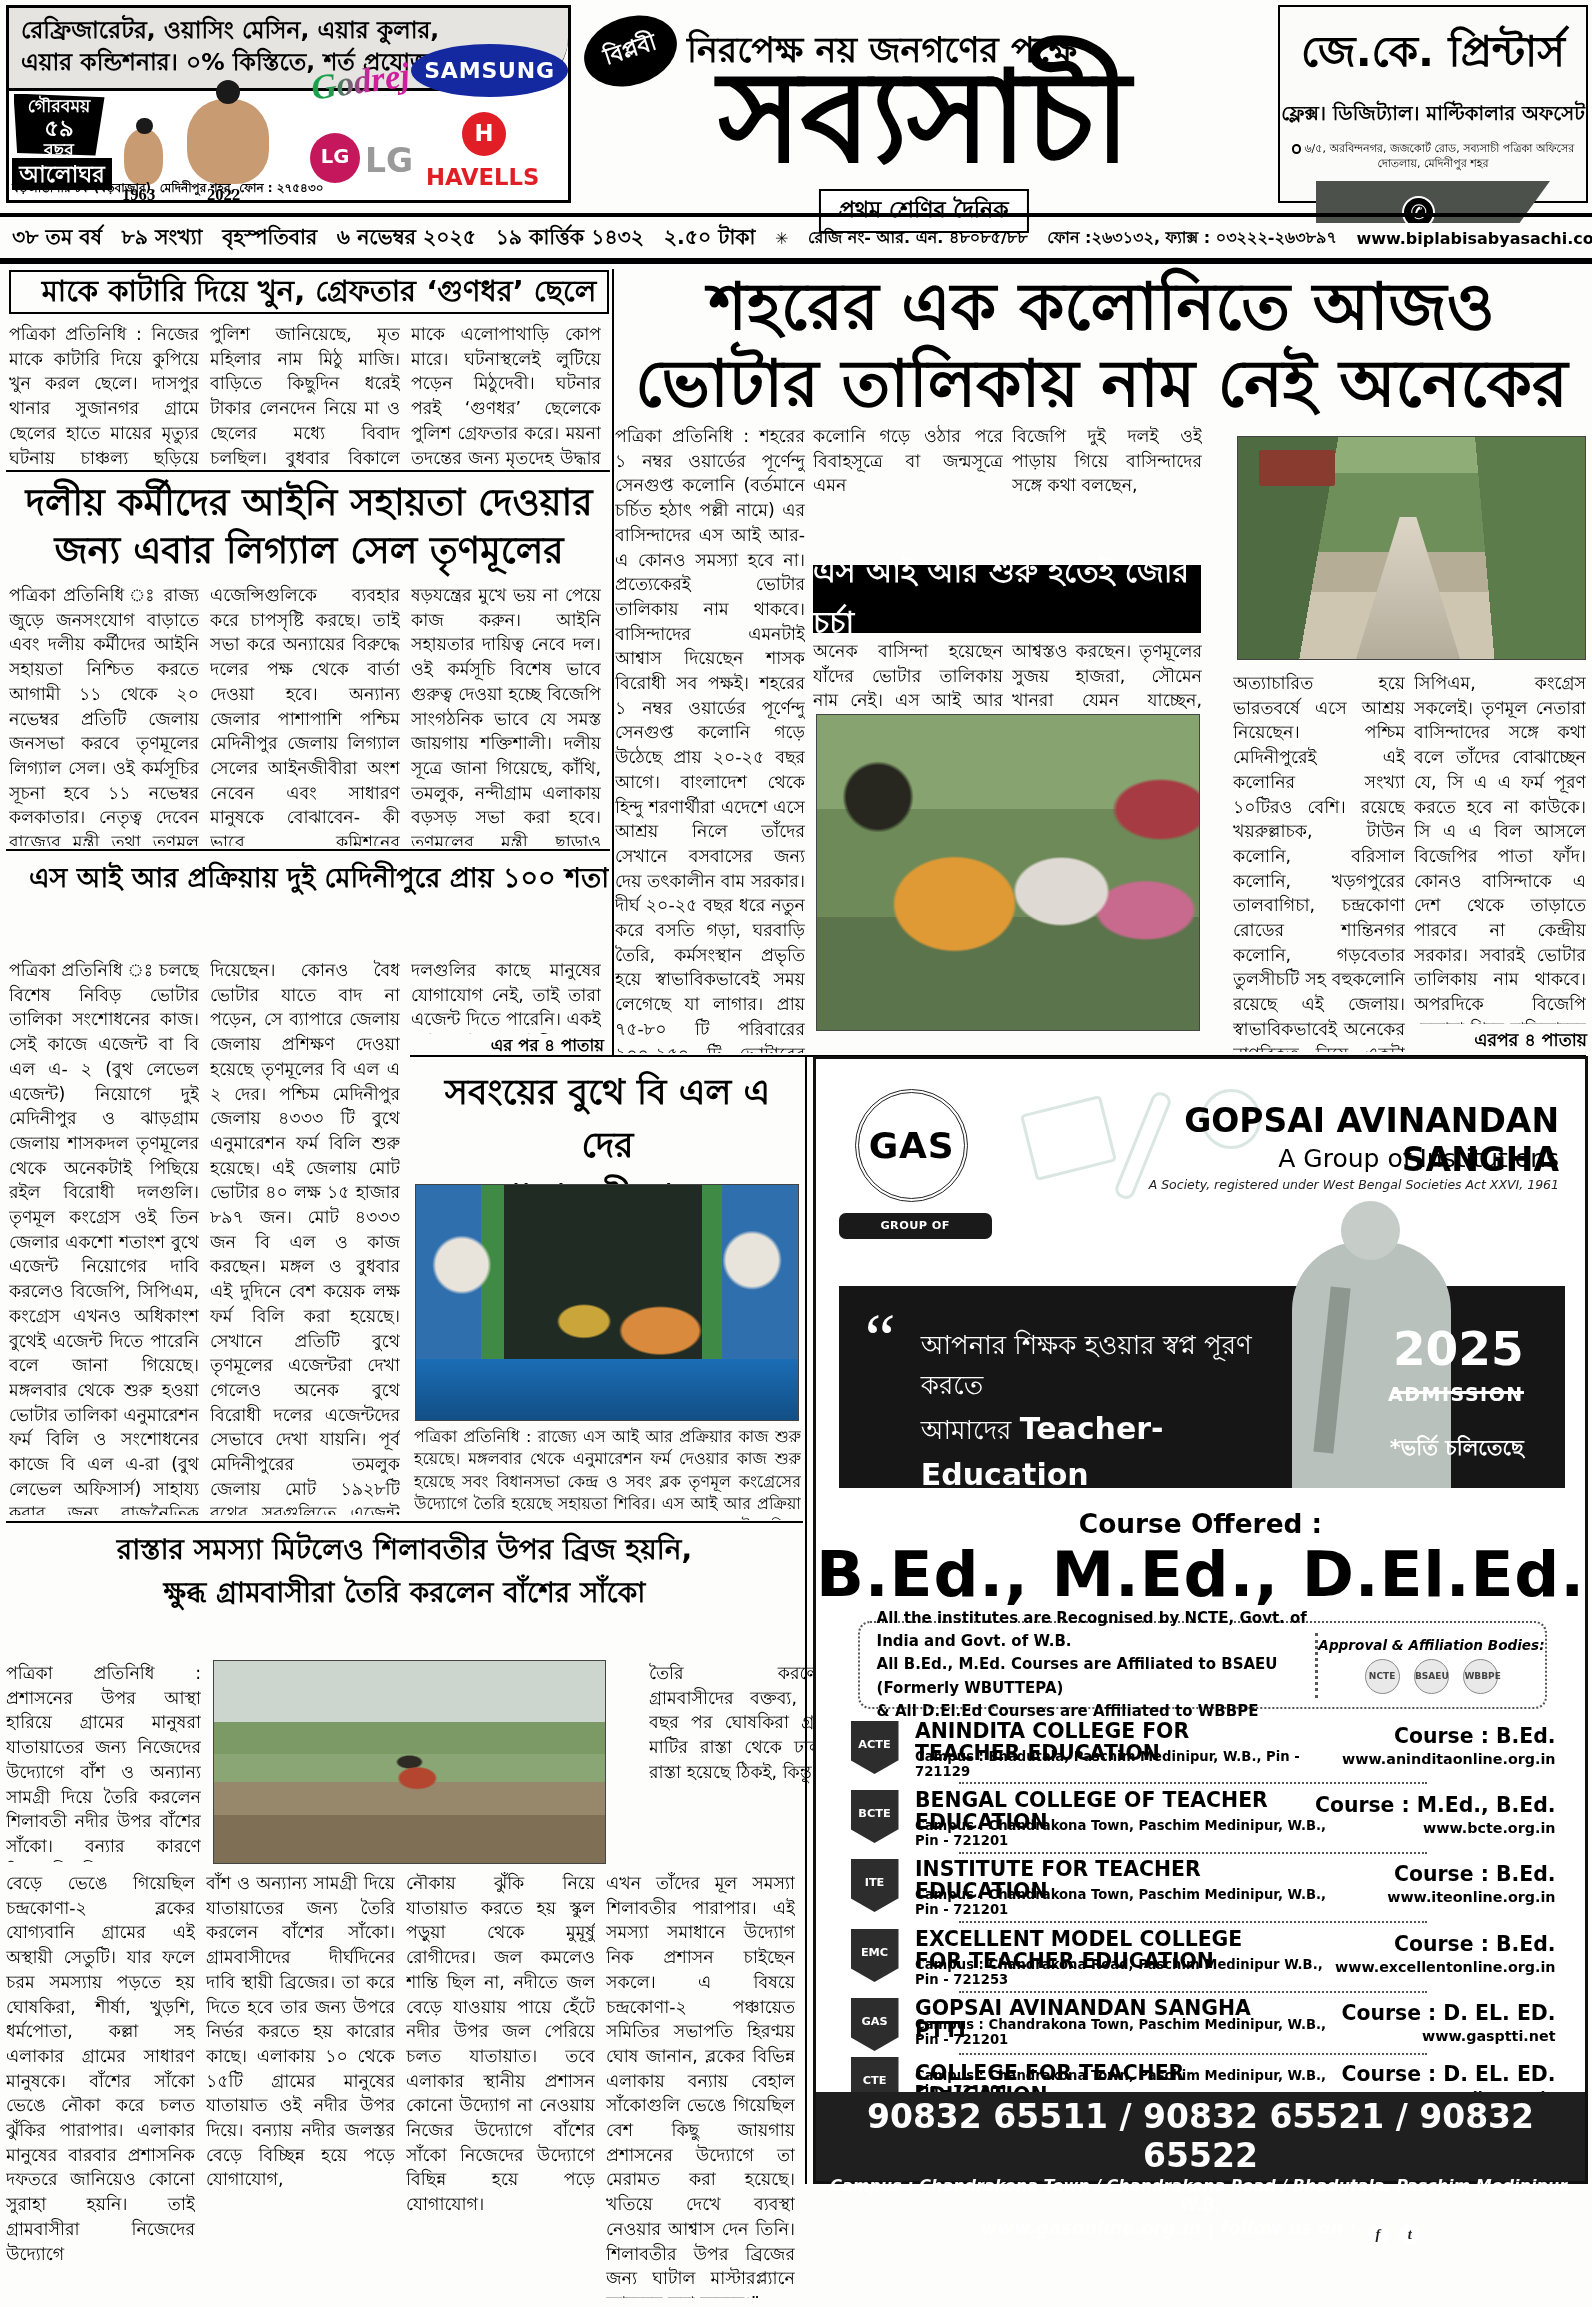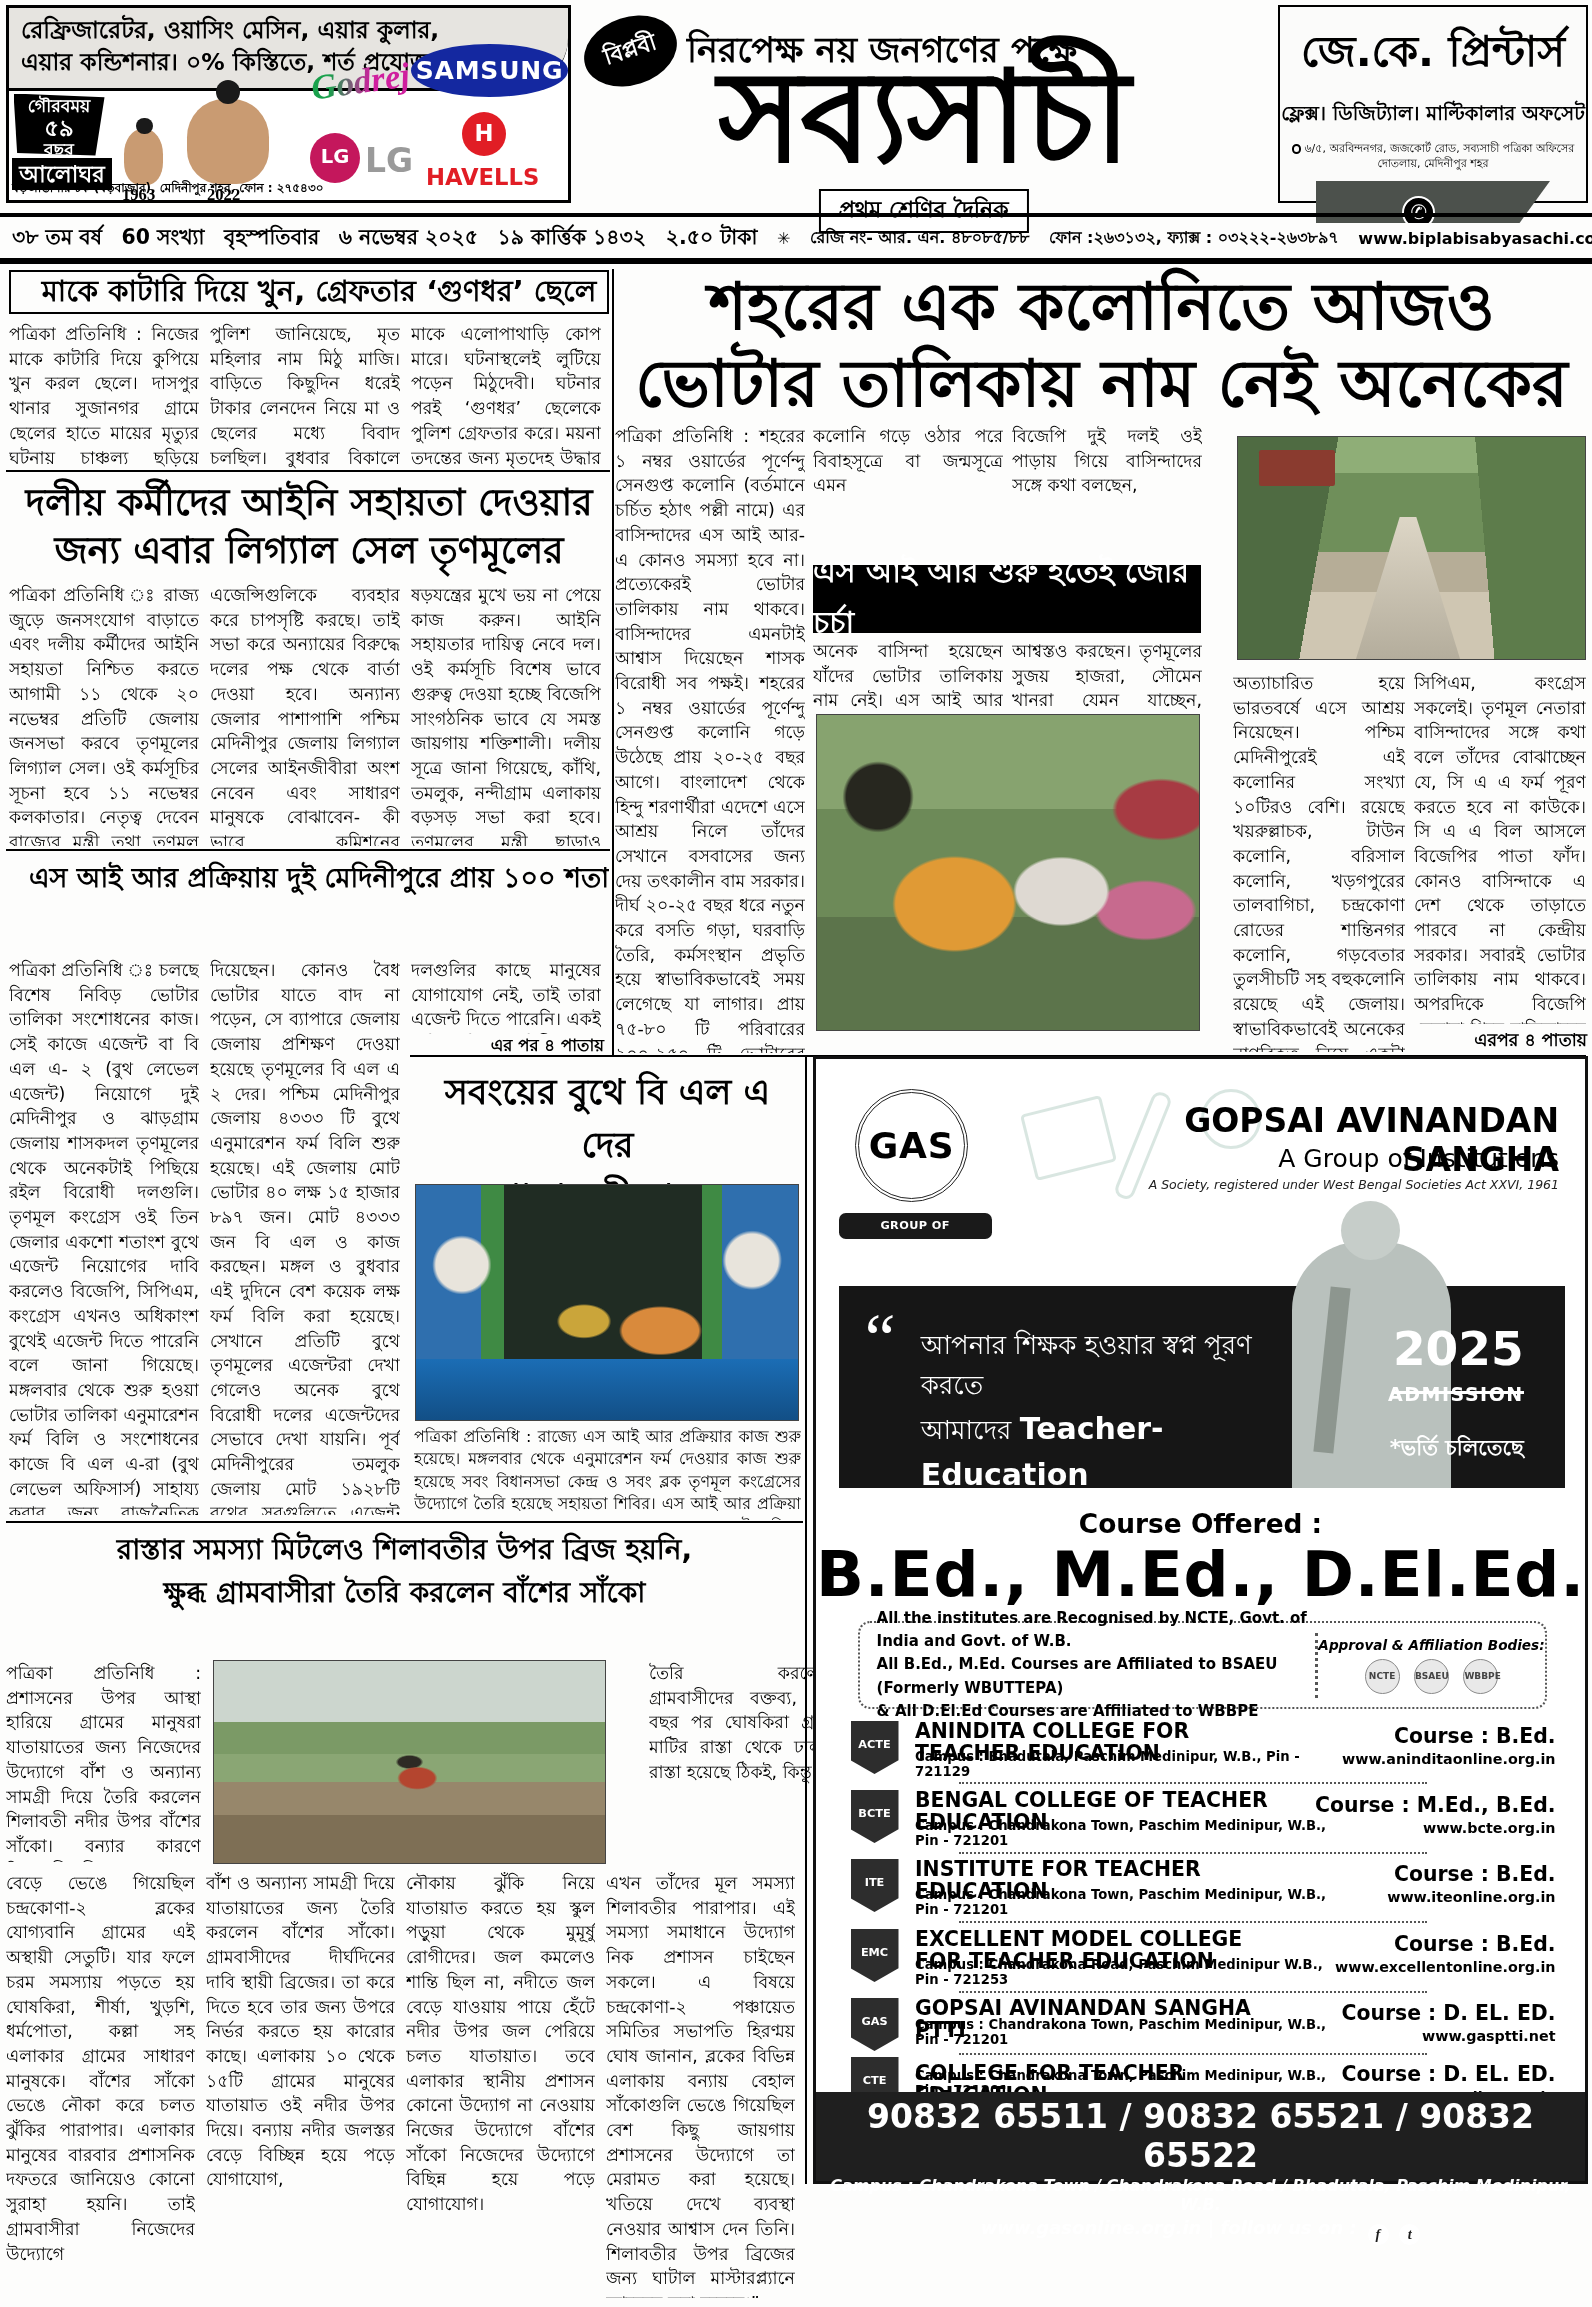--- a/index.html
+++ b/index.html
@@ -22,21 +22,21 @@
   .lad-store{position:absolute;left:3px;top:150px;width:100px;height:32px;background:#000;color:#fff;
       font-size:22.7px;font-weight:800;text-align:center;line-height:32px;}
   .lad-addr{position:absolute;left:3px;bottom:0.8px;width:100%;font-size:12px;font-weight:700;}
   .sumo-body{position:absolute;border-radius:45% 45% 40% 40%;background:#c99b72;}
   .sumo-head{position:absolute;border-radius:50%;background:#1a1a1a;}
   .sumo-year{position:absolute;font-size:16.6px;font-weight:800;font-family:"Liberation Serif",serif;}
   .brand-godrej{position:absolute;left:302px;top:54px;font-size:35px;font-weight:700;font-style:italic;
       font-family:"Liberation Serif",serif;background:linear-gradient(100deg,#19a14c 20%,#cf1f9e 60%);
       -webkit-background-clip:text;background-clip:text;color:transparent;transform:rotate(-8deg);}
   .brand-samsung{position:absolute;left:402px;top:36px;width:157px;height:53px;background:#1428a0;
-      border-radius:50%;color:#fff;font-weight:800;font-size:25px;text-align:center;line-height:53px;letter-spacing:0.8px;}
+      border-radius:50%;color:#fff;font-weight:800;font-size:22px;text-align:center;line-height:53px;letter-spacing:0.8px;}
   .brand-lg-circle{position:absolute;left:301px;top:125px;width:50px;height:50px;border-radius:50%;
       background:#c4175c;color:#fff;font-size:19.6px;font-weight:800;text-align:center;line-height:47px;}
   .brand-lg-text{position:absolute;left:356px;top:133px;font-size:33px;font-weight:800;color:#9a9a9a;}
   .brand-havells-ico{position:absolute;left:453px;top:104px;width:44px;height:44px;border-radius:50%;
       background:#e11d25;color:#fff;font-weight:900;font-size:22.7px;text-align:center;line-height:42px;}
   .brand-havells{position:absolute;left:417px;top:156px;font-size:22.7px;font-weight:900;color:#e11d25;}
 
   
   #mast{left:574px;top:4.5px;width:699px;height:219px;}
   .badge{position:absolute;left:9px;top:12px;width:95px;height:68px;background:#000;border-radius:50%;
@@ -211,21 +211,21 @@
       <span class="pin"></span><span>৬/৫, অরবিন্দনগর, জজকোর্ট রোড, সব্যসাচী পত্রিকা অফিসের দোতলায়, মেদিনীপুর শহর</span>
     </div>
     <div class="rad-phone">
       <span class="phone-ico">✆</span><span>7908311620</span>
     </div>
   </div>
 
   <div class="rule ab" style="left:0;top:213px;width:1593px;height:3.8px;"></div>
   <div id="dl" class="ab">
     <span class="big">৩৮ তম বর্ষ</span>
-    <span class="big">60 সংখ্যা</span>
+    <span class="big">৮৯ সংখ্যা</span>
     <span class="big">বৃহস্পতিবার</span>
     <span class="big">৬ নভেম্বর ২০২৫</span>
     <span class="big">১৯ কার্ত্তিক ১৪৩২</span>
     <span class="big">২.৫০ টাকা</span>
     <span class="small">✳</span>
     <span class="small">রেজি নং- আর. এন. ৪৮০৮৫/৮৮</span>
     <span class="small">ফোন :২৬৩১৩২, ফ্যাক্স : ০৩২২২-২৬৩৮৯৭</span>
     <span class="small">www.biplabisabyasachi.com</span>
 
   </div>

